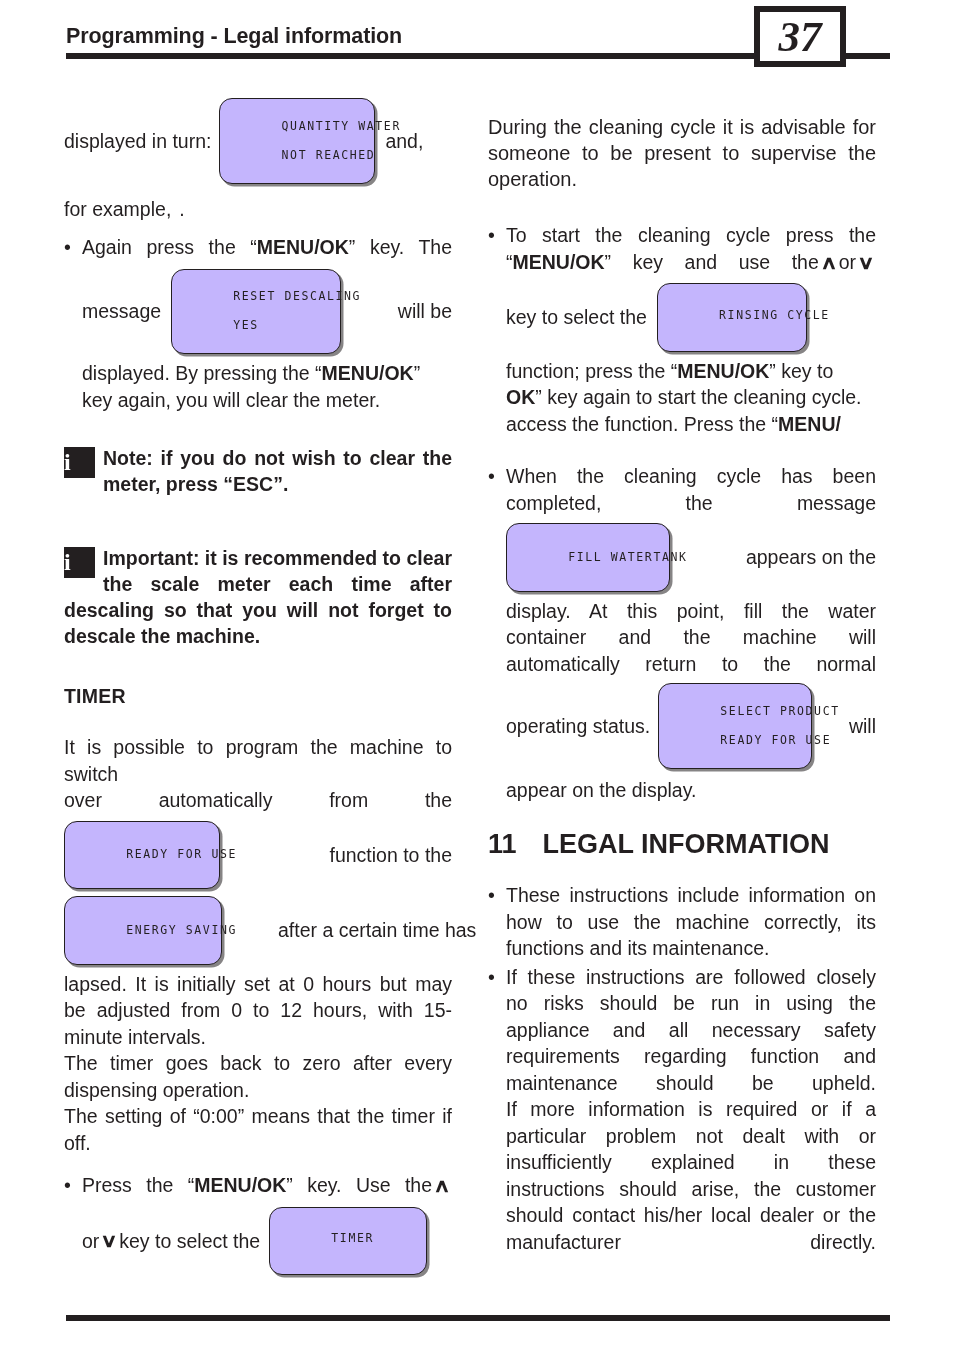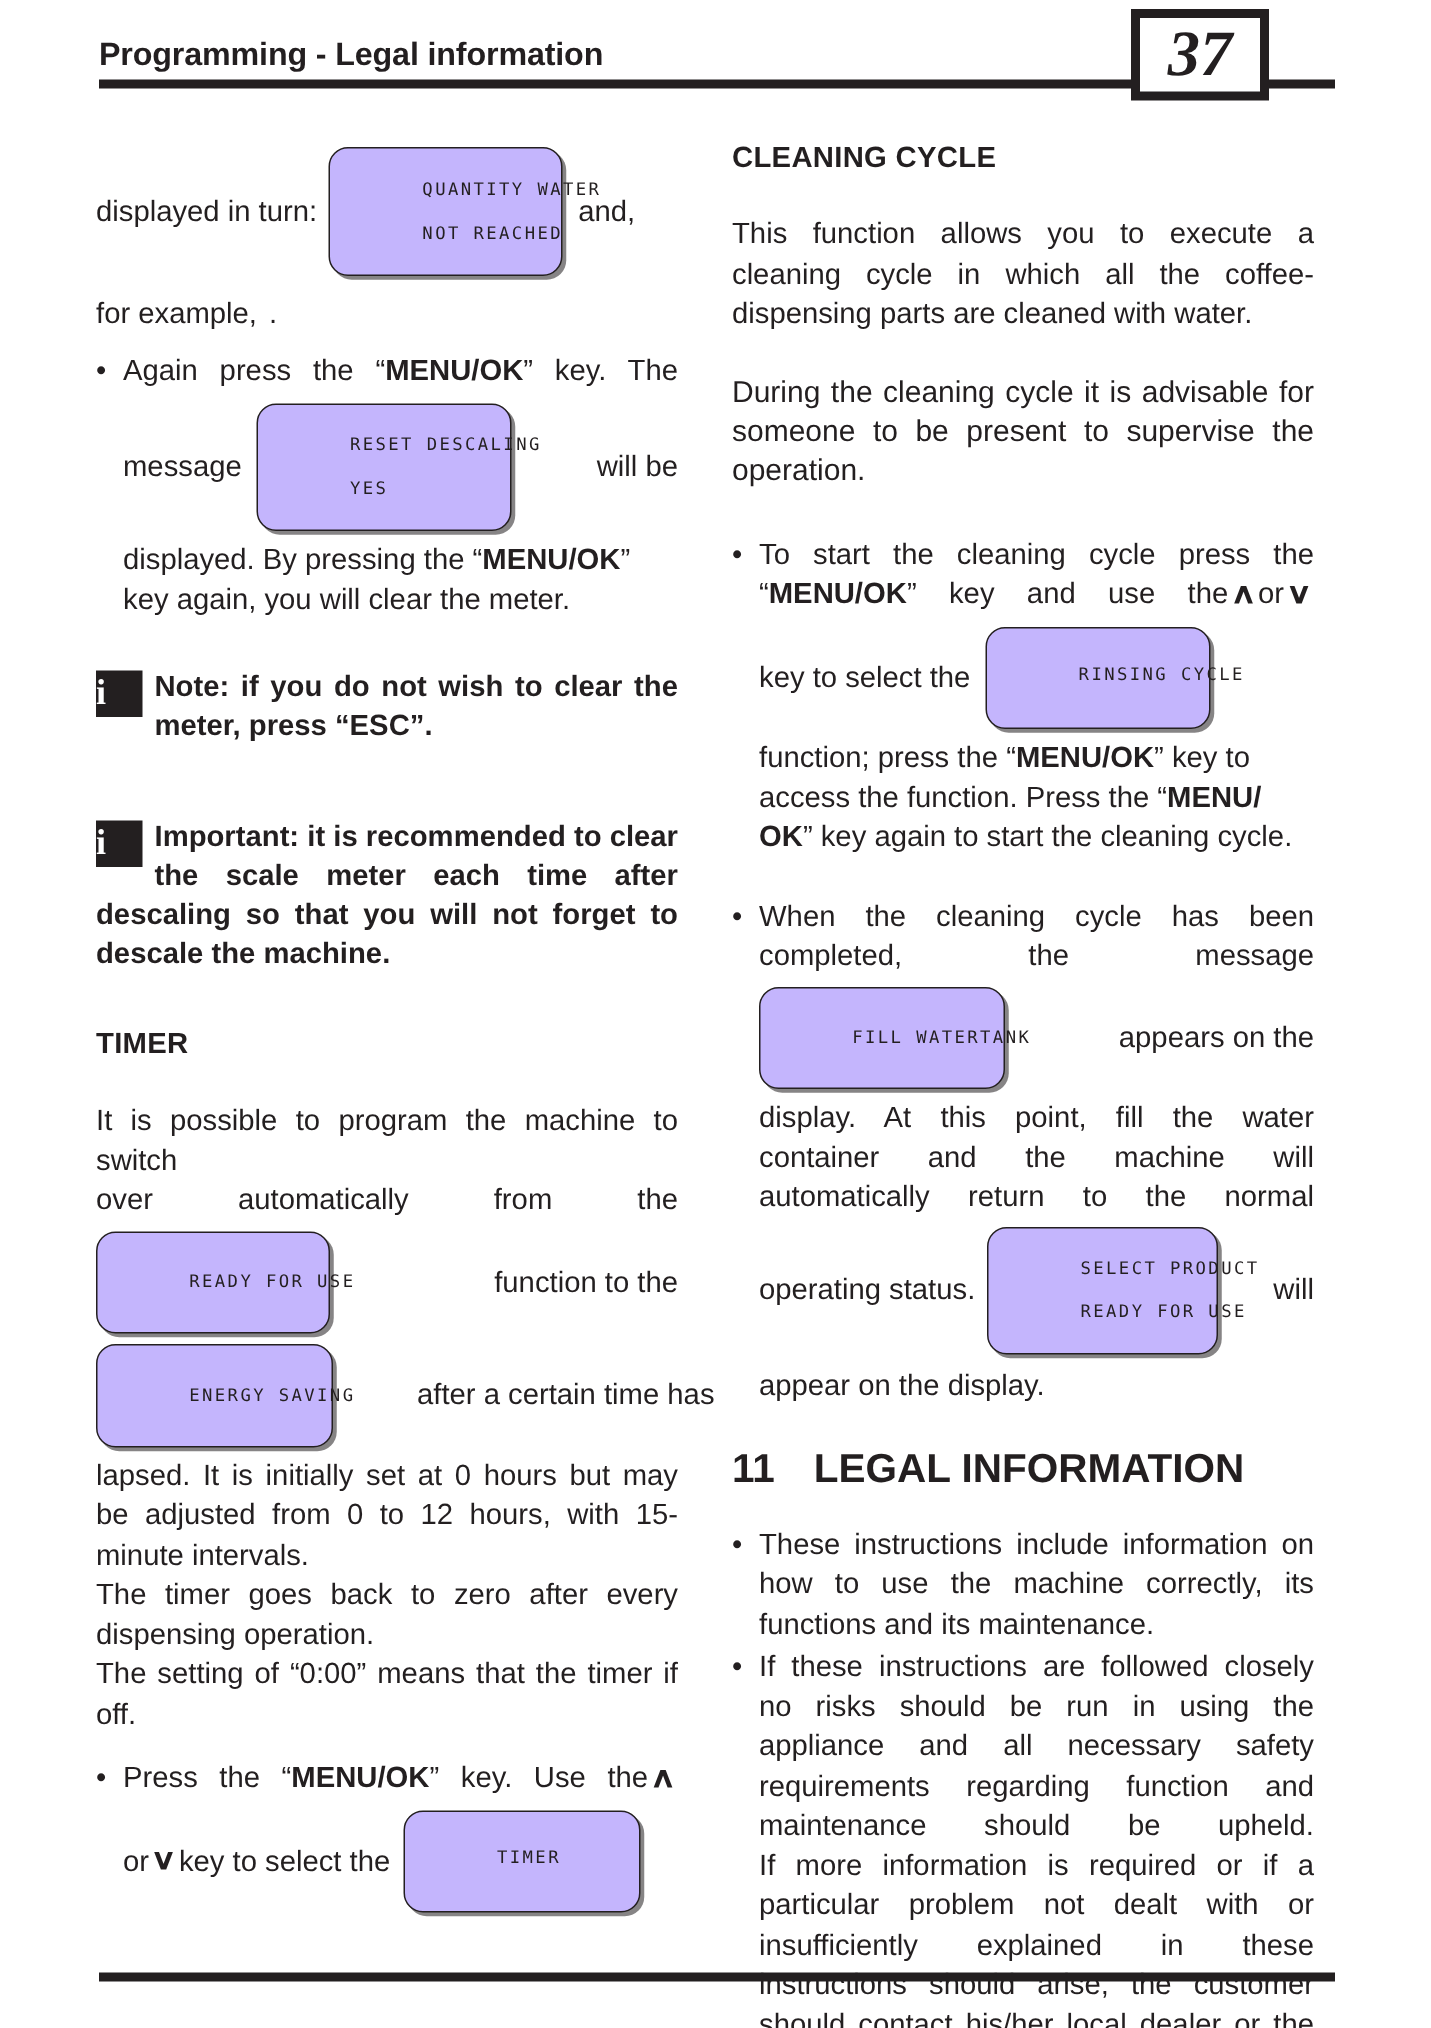--- a/index.html
+++ b/index.html
@@ -312,23 +312,21 @@
     <span class="sp" style="width:9px"></span>
     <span class="lcd lcd-w6" style="padding-top:9px;padding-bottom:14px;">
       <span>TIMER</span>
     </span>
   </div>
 
 </div>
 
 <div class="col col-right">
 
-  <div class="heading-sec" style="margin-top:6px;">CLEANING CYCLE</div>
-
-  <div class="para" style="margin-top:26px;">This function allows you to execute a cleaning cycle in which all the coffee-dispensing parts are cleaned with water.</div>
+
 
   <div class="bold-para" style="margin-top:26px;">During the cleaning cycle it is advisable for someone to be present to supervise the operation.</div>
 
   <div class="bullet" style="margin-top:30px;">
     <span class="dot">•</span>
     <span class="btext spread">To  start  the  cleaning  cycle  press  the</span>
   </div>
   <div class="para indent-blk spread">
     <span>“</span><b class="kw">MENU/OK</b><span>” key and use the</span><span class="arrow">∧</span><span>or</span><span class="arrow">∨</span>
   </div>
@@ -338,24 +336,24 @@
     <span class="sp" style="width:10px"></span>
     <span class="lcd lcd-w8" style="padding-top:9px;padding-bottom:14px;">
       <span>RINSING CYCLE</span>
     </span>
   </div>
 
   <div class="para indent-blk" style="margin-top:6px;">
     <span>function; press the “</span><b class="kw">MENU/OK</b><span>” key to</span>
   </div>
   <div class="para indent-blk">
+    <b class="kw">OK</b><span>” key again to start the cleaning cycle.</span>
+  </div>
+  <div class="para indent-blk">
     <span>access the function. Press the “</span><b class="kw">MENU/</b>
-  </div>
-  <div class="para indent-blk">
-    <b class="kw">OK</b><span>” key again to start the cleaning cycle.</span>
   </div>
 
   <div class="bullet" style="margin-top:26px;">
     <span class="dot">•</span>
     <span class="btext spread">When  the  cleaning  cycle  has  been</span>
   </div>
   <div class="para indent-blk spread">completed,        the        message</div>
 
   <div class="flowline" style="margin-top:7px;">
     <span class="sp" style="width:18px"></span>

